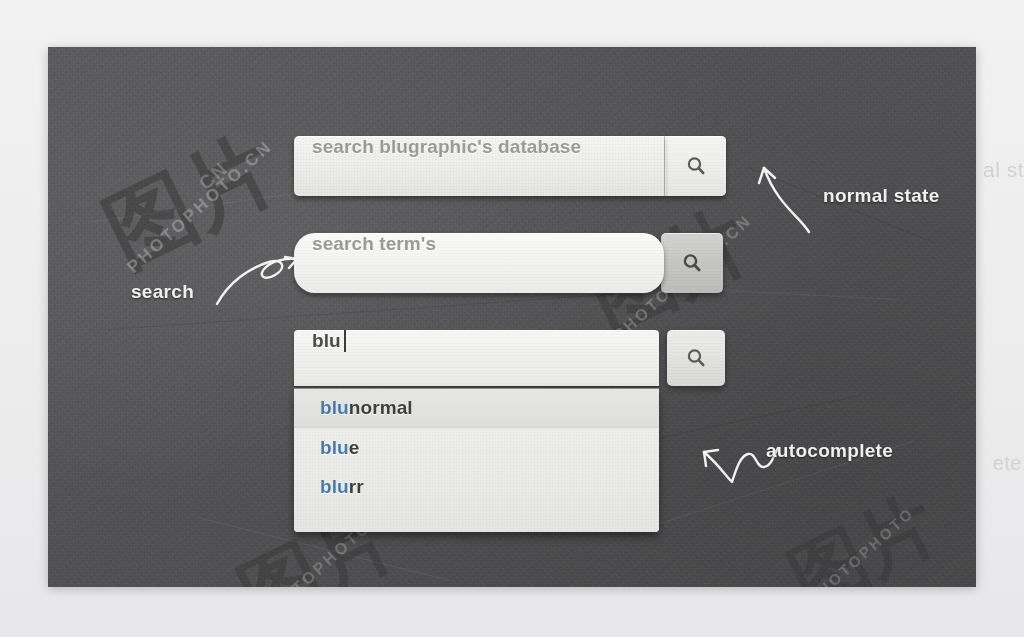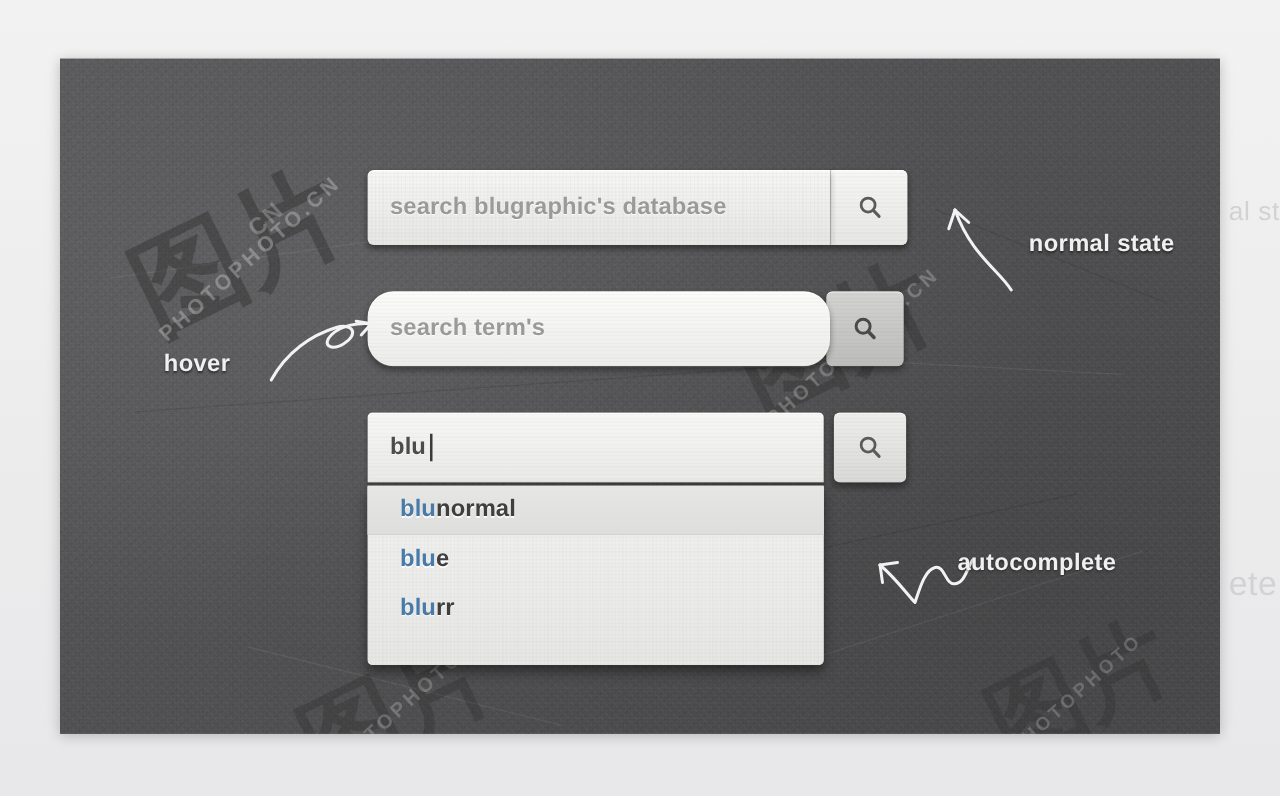--- a/index.html
+++ b/index.html
@@ -28,21 +28,21 @@
   .edge-fragment {
     position: absolute;
     font-family: "Liberation Sans", sans-serif;
     font-weight: normal;
     color: #d2d2d4;
     letter-spacing: .5px;
     user-select: none;
     white-space: nowrap;
   }
   #frag-normal { right: 0px; top: 158px; font-size: 21px; }
-  #frag-auto   { right: 2px; top: 452px; font-size: 27px; text-align: center; }
+  #frag-auto   { right: 2px; top: 452px; font-size: 20px; text-align: center; }
 
   
   #panel {
     position: absolute;
     left: 48px;
     top: 47px;
     width: 928px;
     height: 540px;
     background-color: #545456;
     background-image:
@@ -114,21 +114,20 @@
     display: flex;
     align-items: flex-start;
   }
 
   
   .field {
     position: relative;
     box-sizing: border-box;
     height: 60px;
     display: flex;
-    align-items: center;
     padding: 0 18px;
     font-size: 19px;
     background-color: #eeeeec;
     background-image:
       repeating-linear-gradient(0deg,
         rgba(0,0,0,.020) 0px, rgba(0,0,0,.020) 1px,
         rgba(0,0,0,0) 1px, rgba(0,0,0,0) 3px),
       repeating-linear-gradient(90deg,
         rgba(0,0,0,.020) 0px, rgba(0,0,0,.020) 1px,
         rgba(0,0,0,0) 1px, rgba(0,0,0,0) 3px),
@@ -400,21 +399,21 @@
     </div>
     <div class="annot" style="left:775px; top:138px;">normal state</div>
 
     <div class="arrow" style="left:165px; top:205px;">
       <svg width="95" height="60" viewBox="0 0 95 60" fill="none">
         <path d="M4 52 C 16 30, 36 16, 56 10 C 70 6, 74 16, 62 23 C 52 29, 44 24, 52 16 C 60 8, 74 6, 84 7" stroke="#f2f2f2" stroke-width="2.4" stroke-linecap="round"></path>
         <path d="M84 7 L 72 5" stroke="#f2f2f2" stroke-width="2.4" stroke-linecap="round"></path>
         <path d="M84 7 L 76 16" stroke="#f2f2f2" stroke-width="2.4" stroke-linecap="round"></path>
       </svg>
     </div>
-    <div class="annot" style="left:83px; top:234px;">hover</div>
+    <div class="annot" style="left:83px; top:234px;">search</div>
 
     <div class="arrow" style="left:650px; top:387px;">
       <svg width="105" height="55" viewBox="0 0 105 55" fill="none">
         <path d="M6 18 C 20 30, 28 42, 34 48 C 38 36, 42 22, 50 20 C 58 18, 58 34, 66 33 C 74 32, 76 20, 80 14" stroke="#f2f2f2" stroke-width="2.4" stroke-linecap="round" stroke-linejoin="round"></path>
         <path d="M6 18 L 8 32" stroke="#f2f2f2" stroke-width="2.4" stroke-linecap="round"></path>
         <path d="M6 18 L 20 16" stroke="#f2f2f2" stroke-width="2.4" stroke-linecap="round"></path>
       </svg>
     </div>
     <div class="annot" style="left:718px; top:393px;">autocomplete</div>
 

